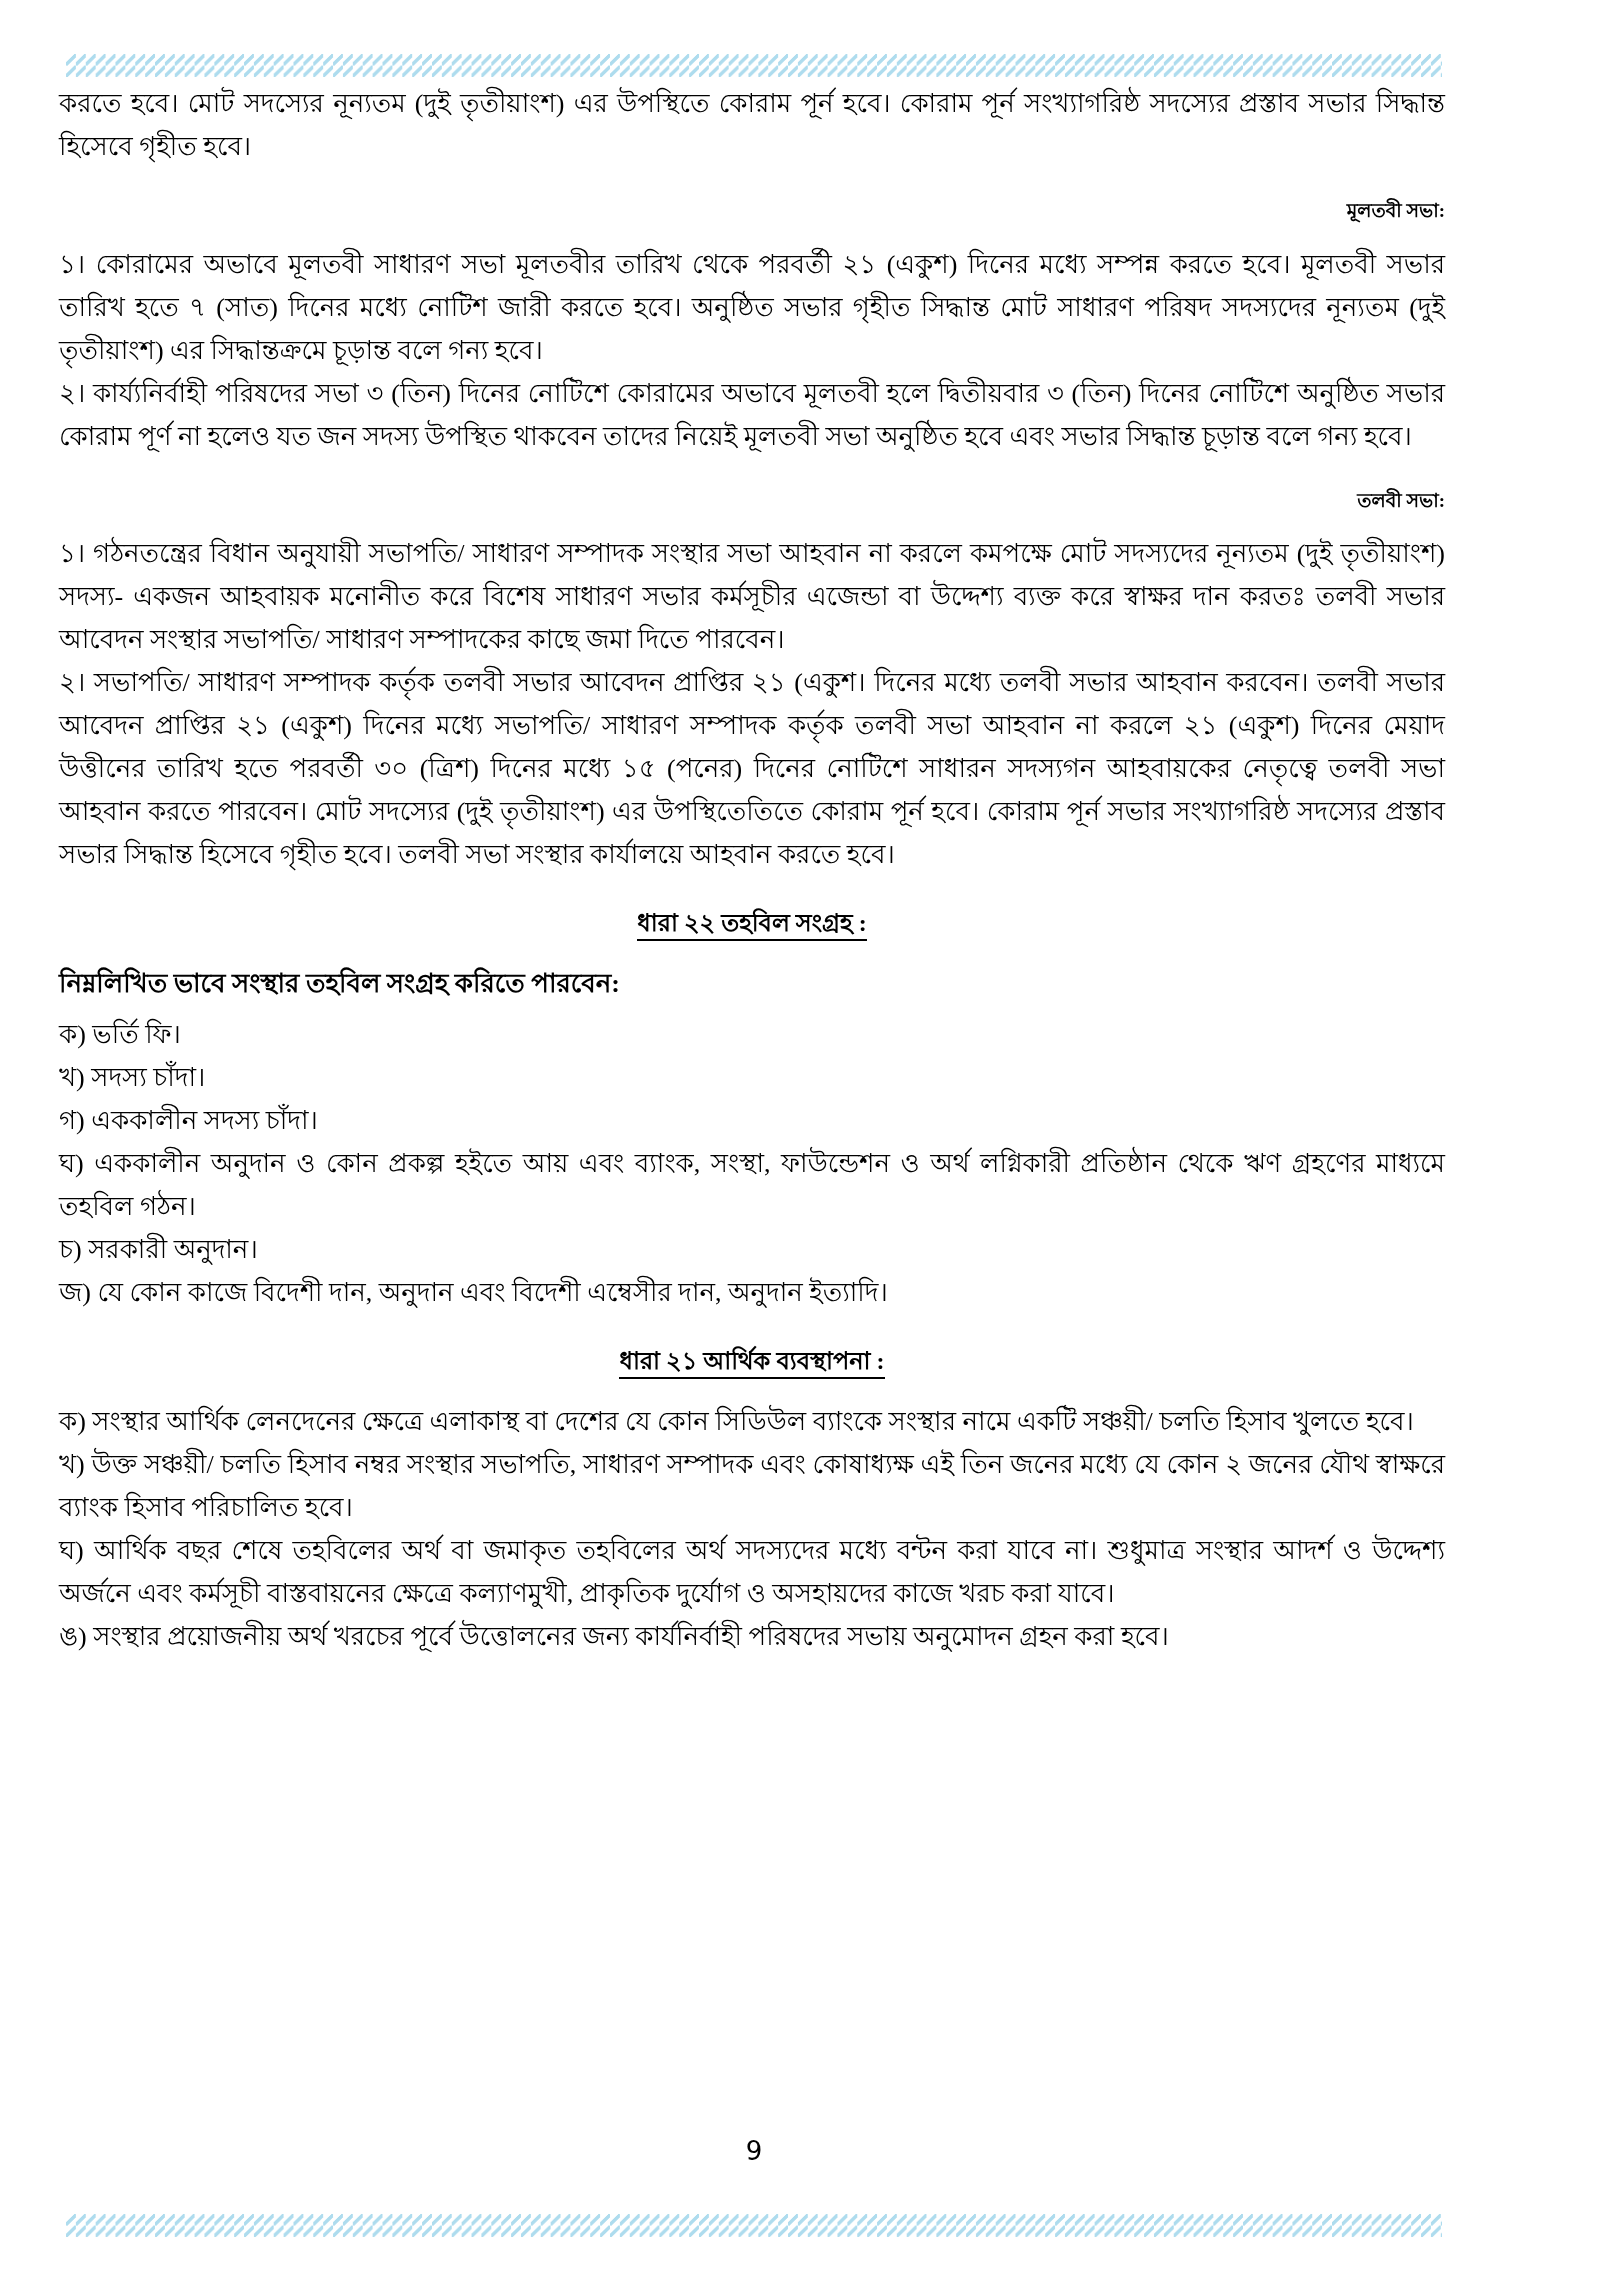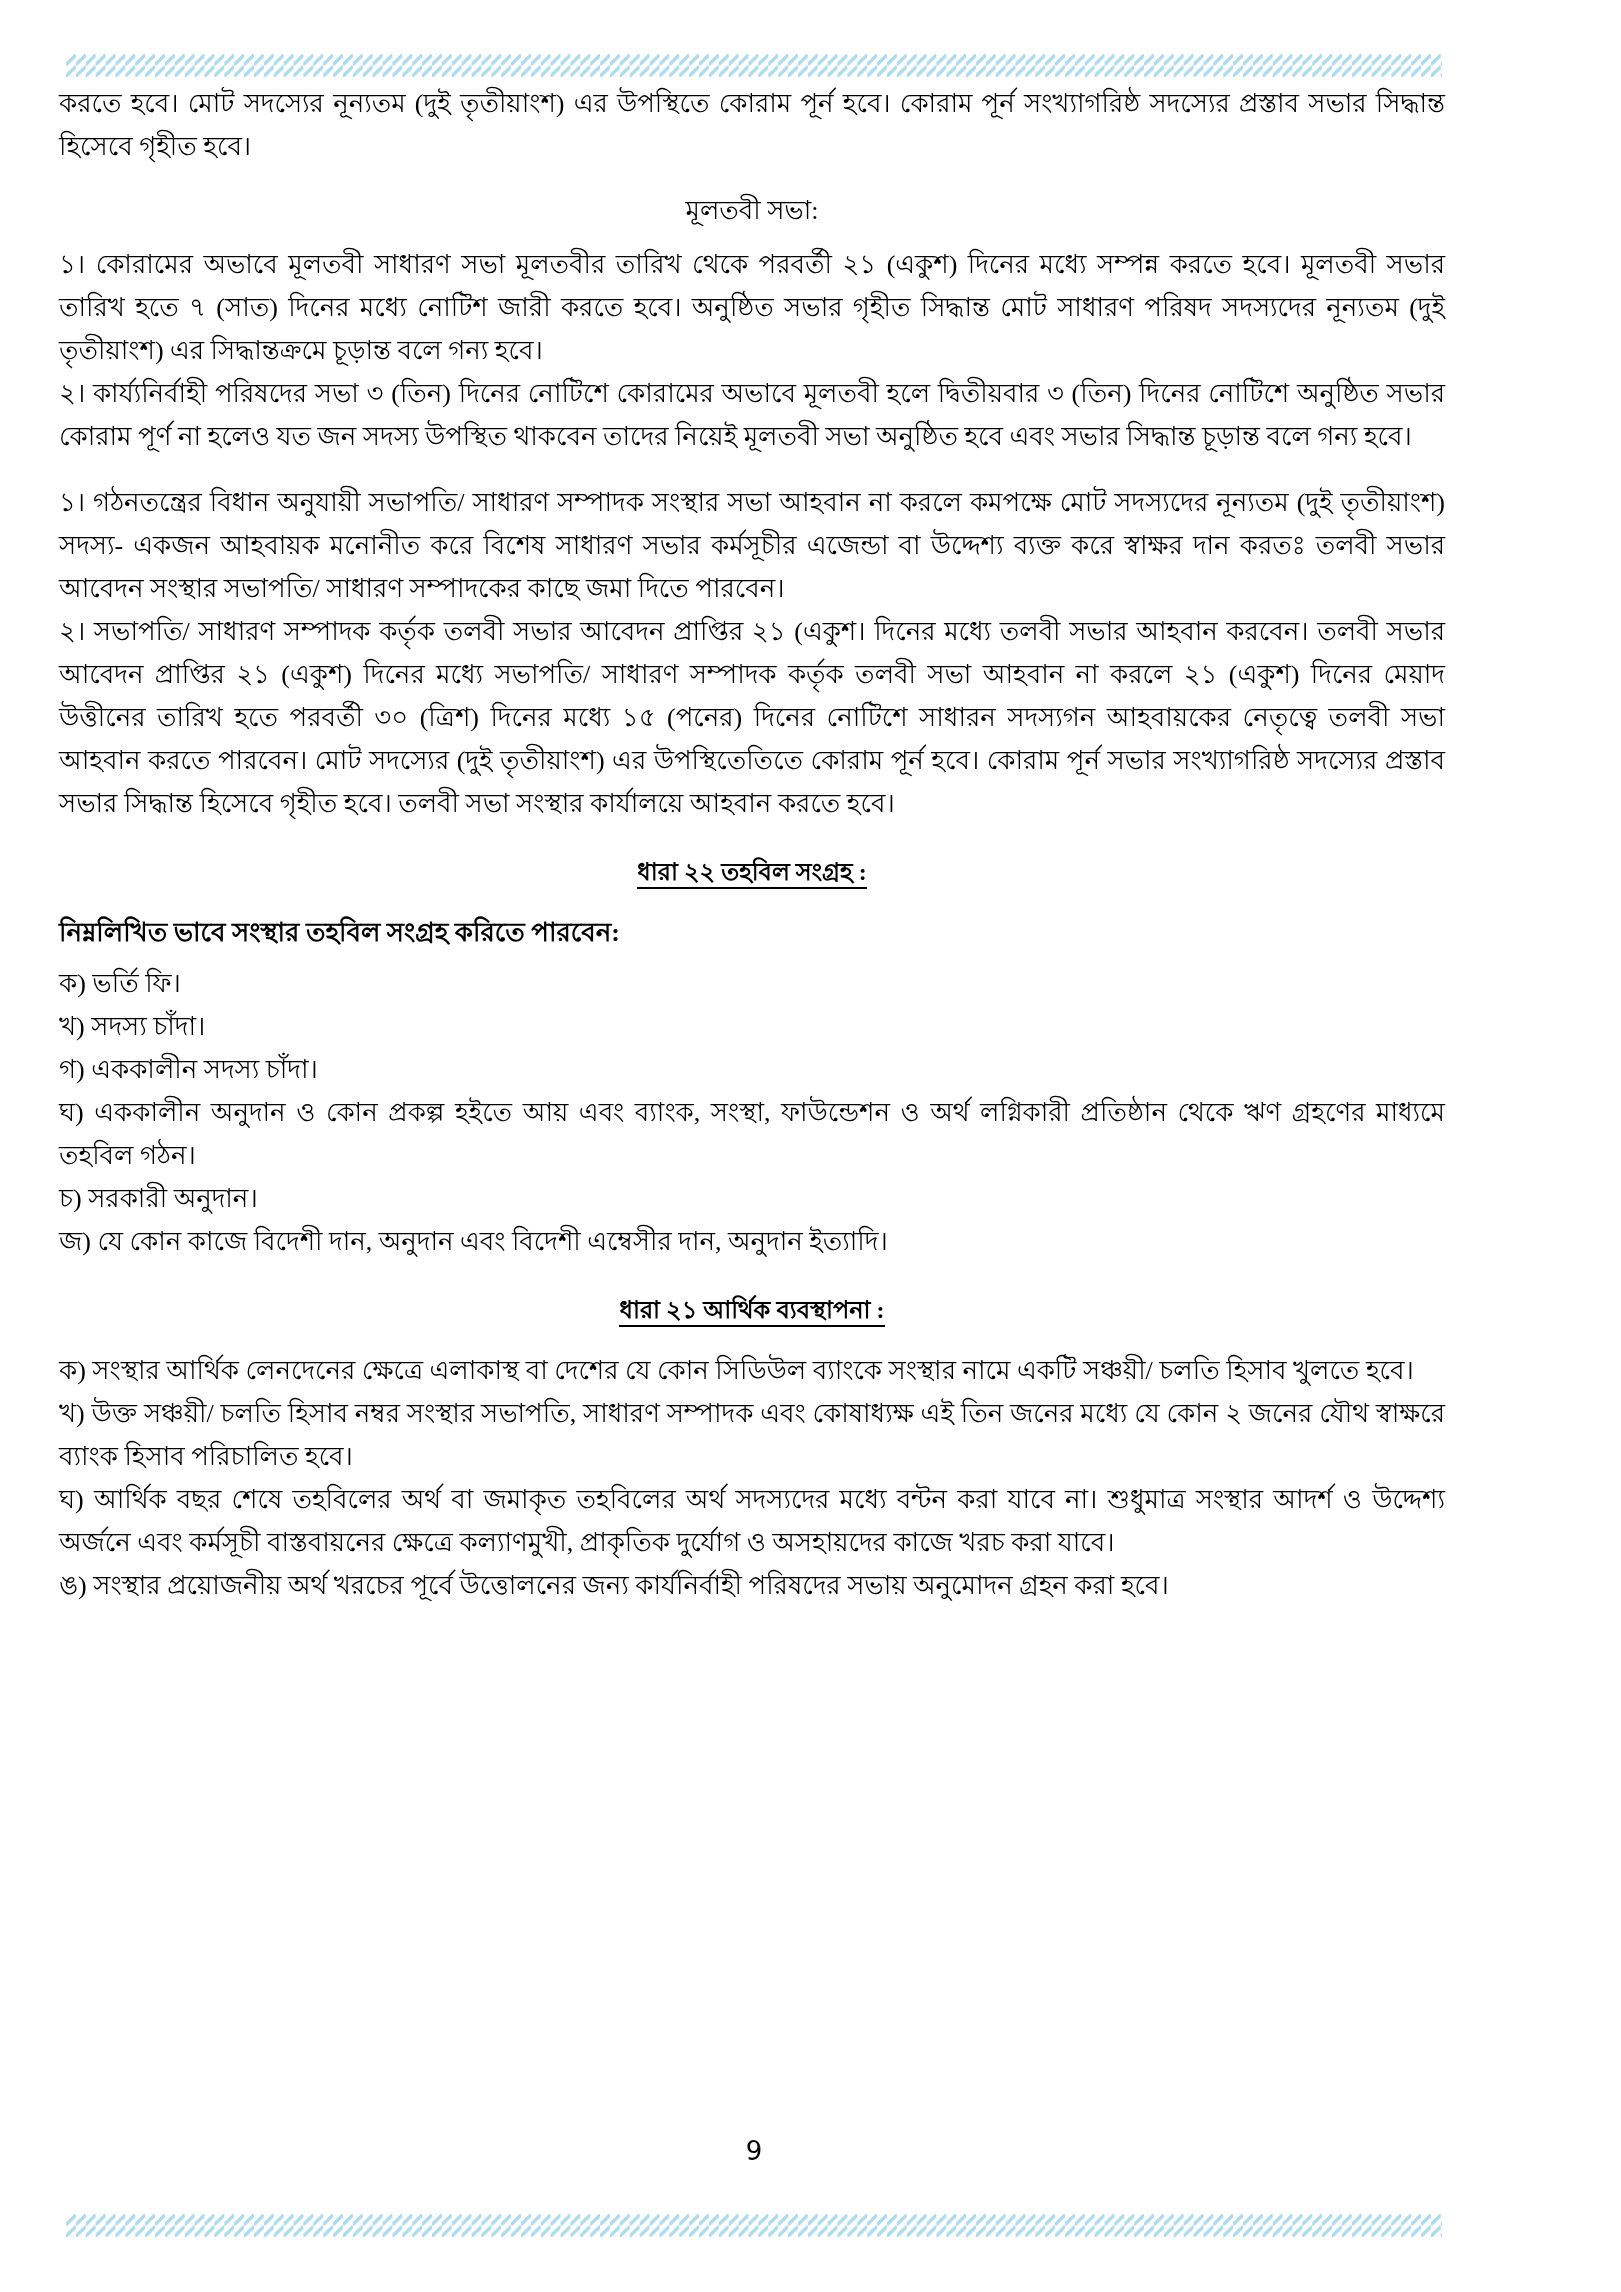--- a/index.html
+++ b/index.html
@@ -40,24 +40,24 @@
   .para {
     margin: 0;
     font-size: 26px;
     line-height: 43px;
     text-align: justify;
     font-weight: 500;
   }
   .para.gap-after { margin-bottom: 23px; }
   .subhead {
     margin: 23px 0 12.5px 0;
-    font-size: 26px;
+    font-size: 19px;
     line-height: 39px;
-    font-weight: 400;
-    text-align: center;
+    font-weight: 700;
+    text-align: right;
   }
   .centerhead {
     margin: 27px 0 18px 0;
     font-size: 24px;
     line-height: 41px;
     font-weight: 700;
     text-align: center;
   }
   .centerhead .hd-underline {
     border-bottom: 2.7px solid #000;
@@ -87,20 +87,21 @@
   <div class="border-band top"></div>
 
   <div class="content">
 
     <p class="para gap-after">করতে হবে। মোট সদস্যের নূন্যতম (দুই তৃতীয়াংশ) এর উপস্থিতে কোরাম পূর্ন হবে। কোরাম পূর্ন সংখ্যাগরিষ্ঠ সদস্যের প্রস্তাব সভার সিদ্ধান্ত হিসেবে গৃহীত হবে।</p>
 
     <h3 class="subhead">মূলতবী সভা:</h3>
     <p class="para">১। কোরামের অভাবে মূলতবী সাধারণ সভা মূলতবীর তারিখ থেকে পরবর্তী ২১ (একুশ) দিনের মধ্যে সম্পন্ন করতে হবে। মূলতবী সভার তারিখ হতে ৭ (সাত) দিনের মধ্যে নোটিশ জারী করতে হবে। অনুষ্ঠিত সভার গৃহীত সিদ্ধান্ত মোট সাধারণ পরিষদ সদস্যদের নূন্যতম (দুই তৃতীয়াংশ) এর সিদ্ধান্তক্রমে চূড়ান্ত বলে গন্য হবে।</p>
     <p class="para gap-after">২। কার্য্যনির্বাহী পরিষদের সভা ৩ (তিন) দিনের নোটিশে কোরামের অভাবে মূলতবী হলে দ্বিতীয়বার ৩ (তিন) দিনের নোটিশে অনুষ্ঠিত সভার কোরাম পূর্ণ না হলেও যত জন সদস্য উপস্থিত থাকবেন তাদের নিয়েই মূলতবী সভা অনুষ্ঠিত হবে এবং সভার সিদ্ধান্ত চূড়ান্ত বলে গন্য হবে।</p>
 
+    <h3 class="subhead">তলবী সভা:</h3>
     <p class="para">১। গঠনতন্ত্রের বিধান অনুযায়ী সভাপতি/ সাধারণ সম্পাদক সংস্থার সভা আহবান না করলে কমপক্ষে মোট সদস্যদের নূন্যতম (দুই তৃতীয়াংশ) সদস্য- একজন আহবায়ক মনোনীত করে বিশেষ সাধারণ সভার কর্মসূচীর এজেন্ডা বা উদ্দেশ্য ব্যক্ত করে স্বাক্ষর দান করতঃ তলবী সভার আবেদন সংস্থার সভাপতি/ সাধারণ সম্পাদকের কাছে জমা দিতে পারবেন।</p>
     <p class="para">২। সভাপতি/ সাধারণ সম্পাদক কর্তৃক তলবী সভার আবেদন প্রাপ্তির ২১ (একুশ। দিনের মধ্যে তলবী সভার আহবান করবেন। তলবী সভার আবেদন প্রাপ্তির ২১ (একুশ) দিনের মধ্যে সভাপতি/ সাধারণ সম্পাদক কর্তৃক তলবী সভা আহবান না করলে ২১ (একুশ) দিনের মেয়াদ উত্তীনের তারিখ হতে পরবর্তী ৩০ (ত্রিশ) দিনের মধ্যে ১৫ (পনের) দিনের নোটিশে সাধারন সদস্যগন আহবায়কের নেতৃত্বে তলবী সভা আহবান করতে পারবেন। মোট সদস্যের (দুই তৃতীয়াংশ) এর উপস্থিতেতিতে কোরাম পূর্ন হবে। কোরাম পূর্ন সভার সংখ্যাগরিষ্ঠ সদস্যের প্রস্তাব সভার সিদ্ধান্ত হিসেবে গৃহীত হবে। তলবী সভা সংস্থার কার্যালয়ে আহবান করতে হবে।</p>
 
     <h2 class="centerhead"><span class="hd-underline">ধারা ২২ তহবিল সংগ্রহ :</span></h2>
     <p class="para lead">নিম্নলিখিত ভাবে সংস্থার তহবিল সংগ্রহ করিতে পারবেন:</p>
     <p class="para">ক) ভর্তি ফি।</p>
     <p class="para">খ) সদস্য চাঁদা।</p>
     <p class="para">গ) এককালীন সদস্য চাঁদা।</p>
     <p class="para">ঘ) এককালীন অনুদান ও কোন প্রকল্প হইতে আয় এবং ব্যাংক, সংস্থা, ফাউন্ডেশন ও অর্থ লগ্নিকারী প্রতিষ্ঠান থেকে ঋণ গ্রহণের মাধ্যমে তহবিল গঠন।</p>
     <p class="para">চ) সরকারী অনুদান।</p>

